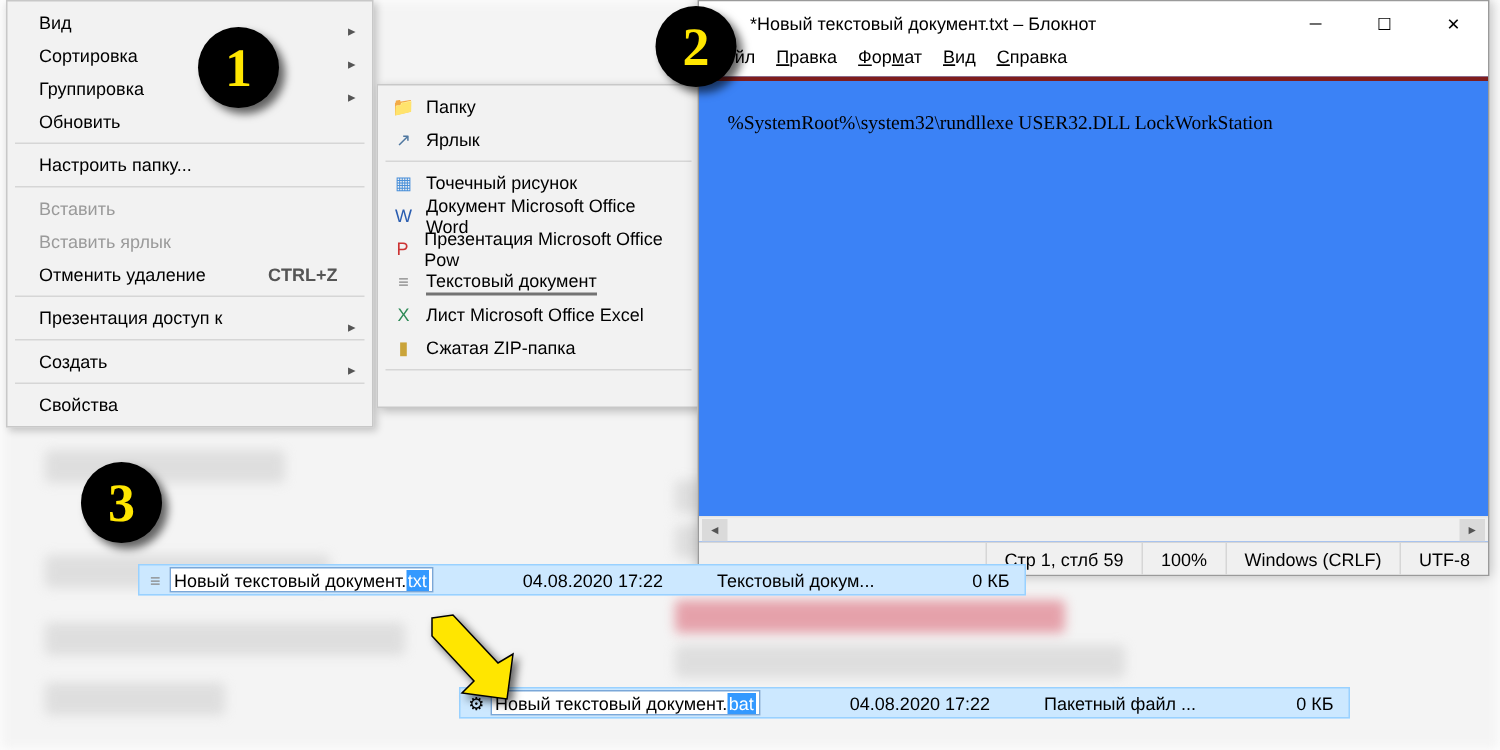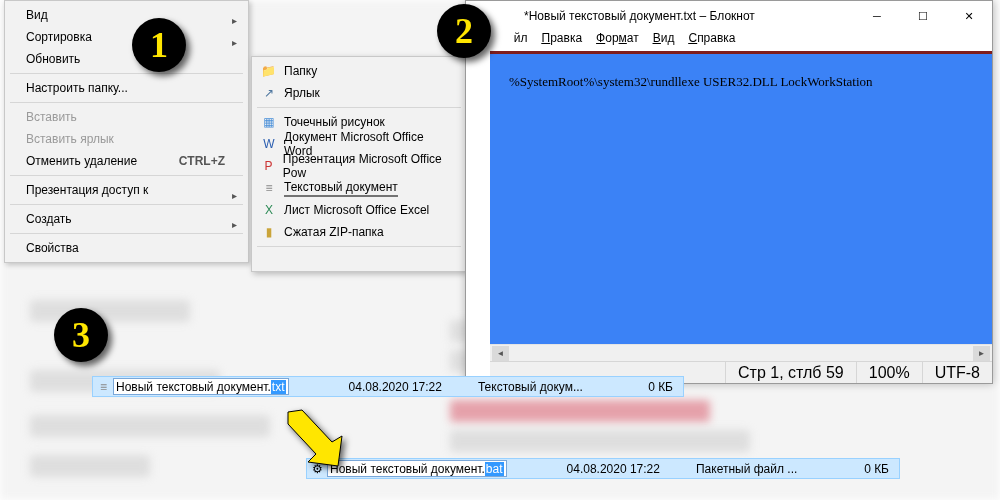--- a/index.html
+++ b/index.html
@@ -58,21 +58,21 @@
     font-size:12px;
   }
   .underline-red { border-bottom:2px solid #737373; padding-bottom:1px; display:inline-block; }
 
   
   .notepad {
     position: absolute; left: 465px; top: 0;
     width: 528px; height: 384px;
     background:#fff; border:1px solid #9a9a9a;
     box-shadow: 0 0 8px rgba(0,0,0,.25);
-    display:flex; flex-direction:column;padding-left:24px;
+    display:flex; flex-direction:column;
   }
   .titlebar {
     height: 30px; display:flex; align-items:center; justify-content:space-between;
     background:#fff; padding-left:8px;
   }
   .titlebar-title { font-size:12px; color:#000; padding-left:26px; }
   .winbtns { display:flex; height:100%; }
   .winbtn {
     width:46px;height:100%; display:flex; align-items:center; justify-content:center;
     font-family: "Segoe UI Symbol", sans-serif; font-size:11px;
@@ -91,21 +91,21 @@
     white-space: pre; overflow:hidden; position:relative;
   }
   .np-scroll {
     position:absolute; left:0; right:0; bottom:0; height:17px; background:#f0f0f0;
     display:flex; align-items:center; justify-content:space-between; padding:0 2px;
     border-top:1px solid #e4e4e4;
   }
   .np-scroll .sbtn { width:17px;height:15px;background:#dadada;display:flex;align-items:center;justify-content:center;font-size:8px;color:#555;}
   .np-status {
     height:22px; background:#f0f0f0; border-top:1px solid #d6d6d6;
-    display:flex; align-items:flex-start; font-size:16px; color:#000;
+    display:flex; align-items:flex-start; font-size:12px; color:#000;
   }
   .np-status div { padding:0 12px; border-left:1px solid #d6d6d6; height:100%; display:flex;align-items:center;}
   .np-status div:first-child{border:none;}
 
   
   .file-row {
     position:absolute; height:21px; background:#cce8ff;
     border:1px solid #99d1ff; display:flex; align-items:center;
     font-size:12px;
   }
@@ -157,20 +157,24 @@
 <div class="ctx-menu">
   <div class="ctx-item">
       <span>Вид</span>
       <span class="arrow"></span>
     </div>
   <div class="ctx-item">
       <span>Сортировка</span>
       <span class="arrow"></span>
     </div>
   <div class="ctx-item">
+      <span>Группировка</span>
+      <span class="arrow"></span>
+    </div>
+  <div class="ctx-item">
       <span>Обновить</span>
     </div>
   <div class="ctx-sep"></div>
   <div class="ctx-item">
       <span>Настроить папку...</span>
     </div>
   <div class="ctx-sep"></div>
   <div class="ctx-item disabled">
       <span>Вставить</span>
     </div>
@@ -255,20 +259,21 @@
     <span>%SystemRoot%\system32\rundllexe USER32.DLL LockWorkStation</span>
     <div class="np-scroll">
       <div class="sbtn">◄</div>
       <div class="sbtn">►</div>
     </div>
   </div>
   <div class="np-status">
     <div style="flex:1"></div>
     <div>Стр 1, стлб 59</div>
     <div>100%</div>
+    <div>Windows (CRLF)</div>
     <div>UTF-8</div>
   </div>
 </div>
 
 <div class="file-row" style="left:92px;top:376px;width:592px">
   <span class="icon txt-ico">≡</span>
   <span class="name-edit">
     <span>Новый текстовый документ.</span>
       <span class="sel">txt</span>
   </span>

